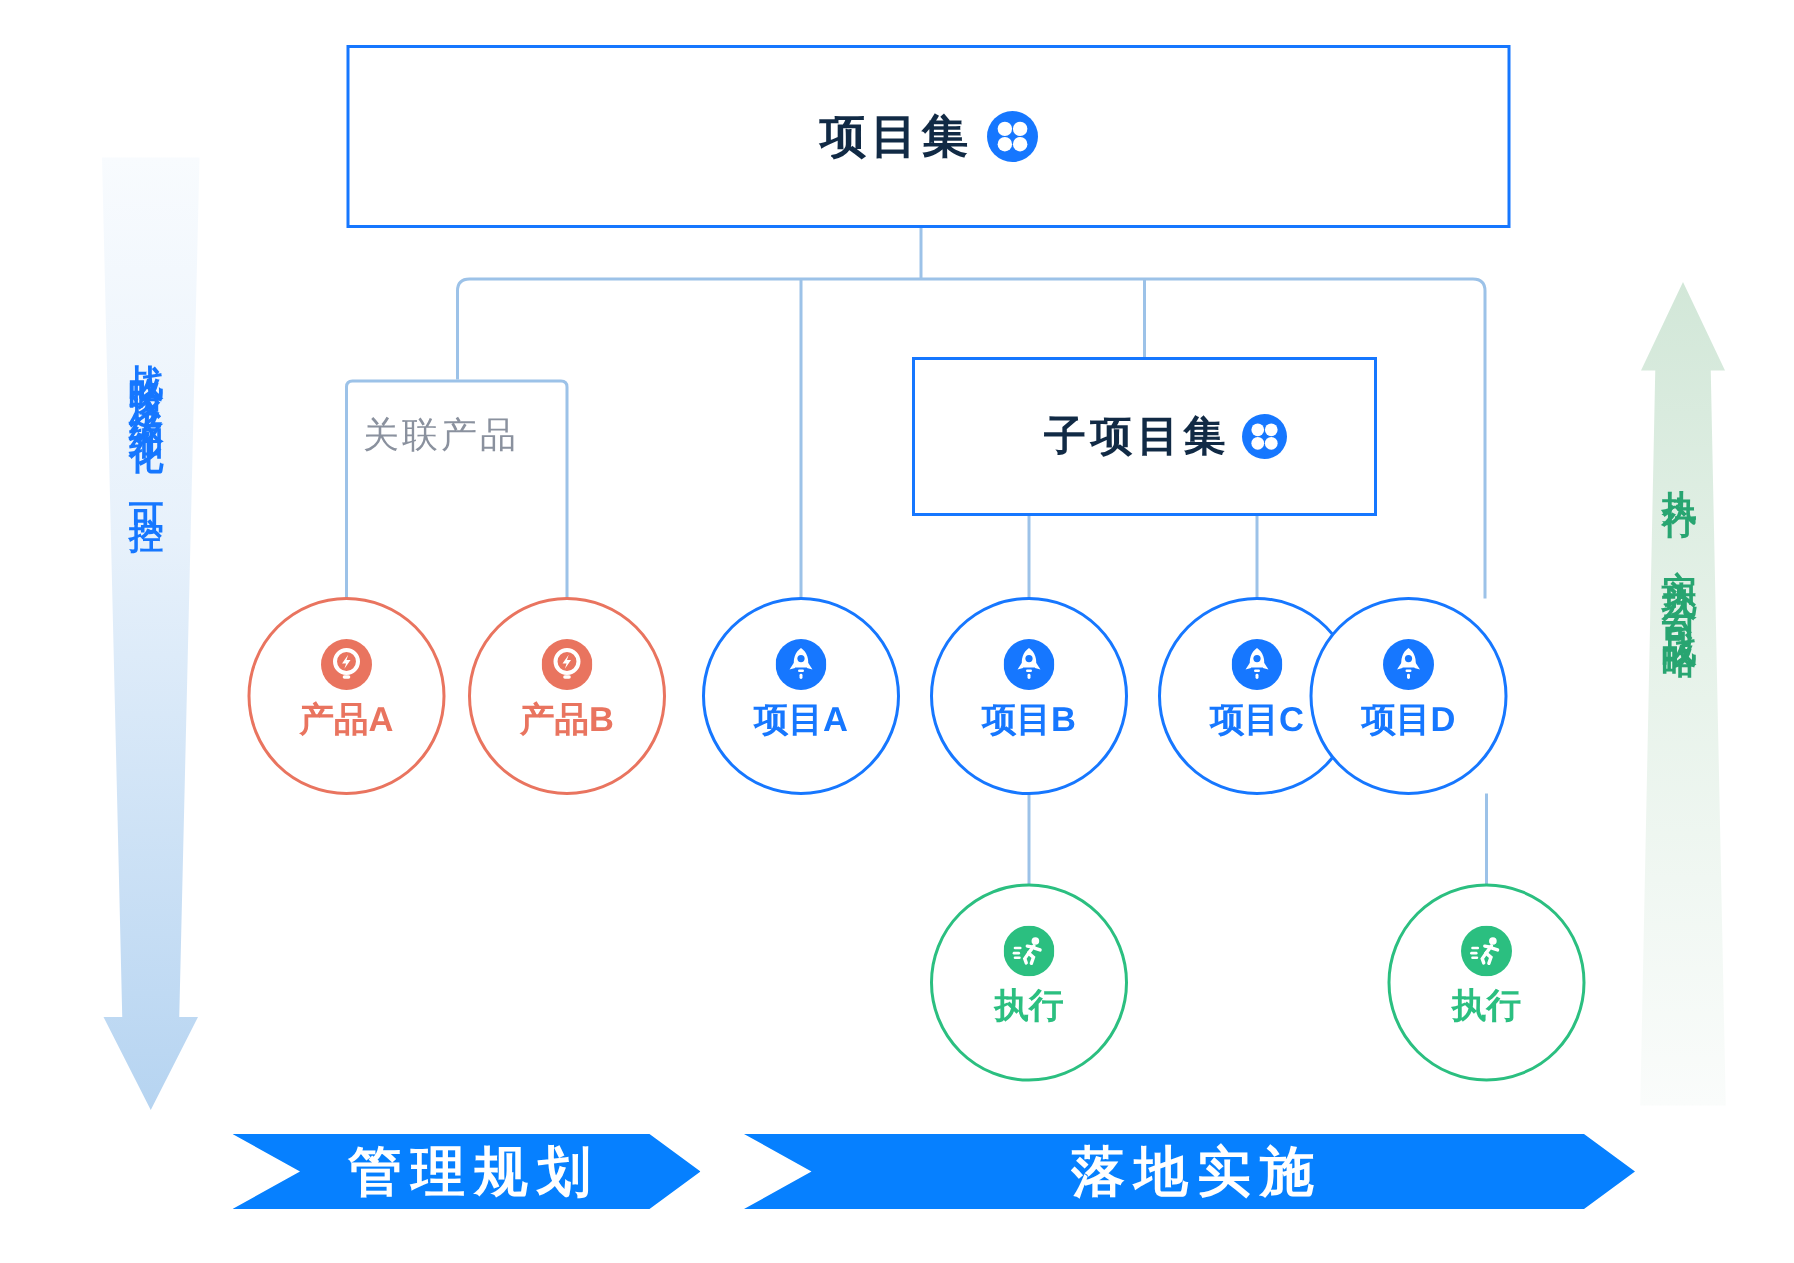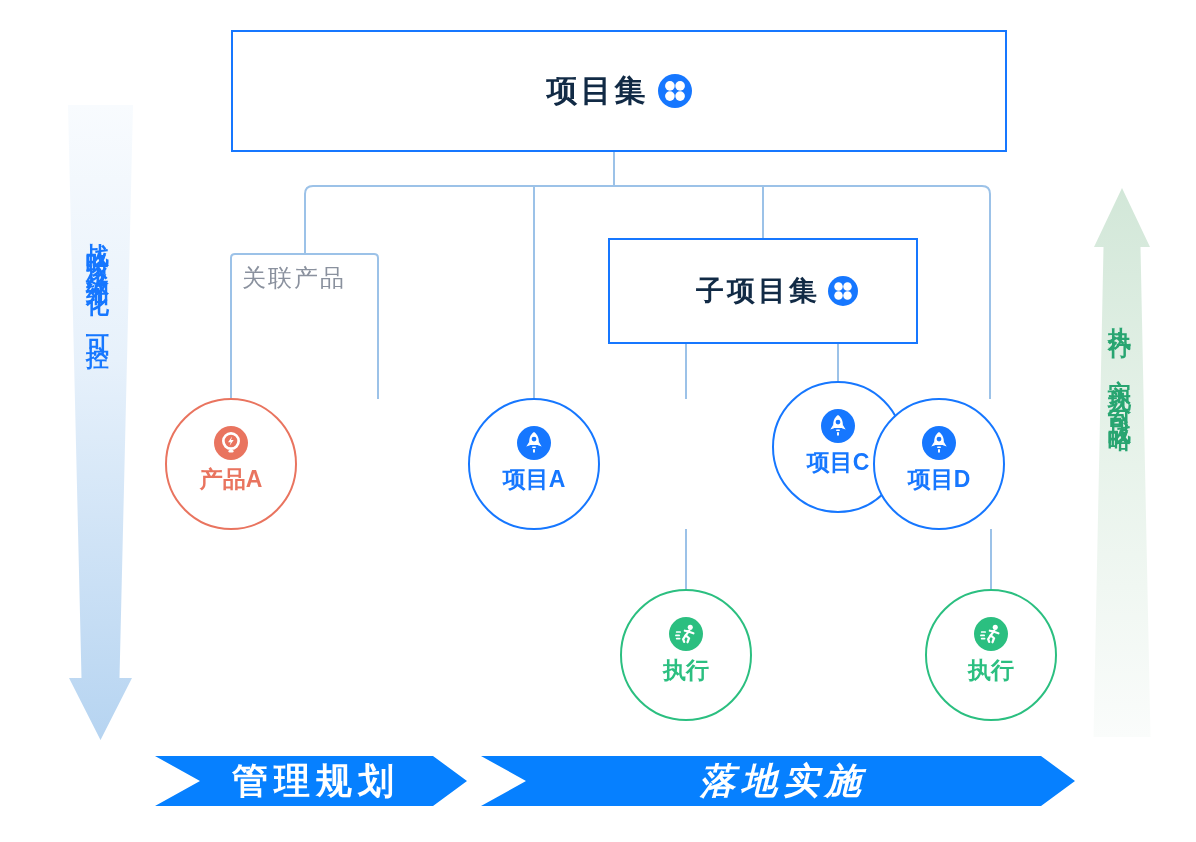--- a/index.html
+++ b/index.html
@@ -17,53 +17,53 @@
   .box .box-label{font-weight:bold;color:var(--dark-text);letter-spacing:3px;}
   #root-box{left:231px;top:30px;width:776px;height:122px;}
   #root-box .box-label{font-size:31px;}
   #root-box .clover{width:34px;height:34px;margin-left:9px;}
   #sub-box{left:608px;top:238px;width:310px;height:106px;padding-left:28px;}
   #sub-box .box-label{font-size:28px;}
   #sub-box .clover{width:30px;height:30px;margin-left:8px;}
   .clover{color:var(--primary-blue);flex:0 0 auto;}
 
   
-  #related-label{position:absolute;left:242px;top:262px;font-size:24px;
+  #related-label{position:absolute;left:242px;top:274px;font-size:24px;
        color:var(--gray-label);letter-spacing:2px;z-index:2;}
 
   
   .node{position:absolute;width:132px;height:132px;border-radius:50%;
         box-sizing:border-box;border:2px solid;background:#fff;z-index:2;
         display:flex;flex-direction:column;align-items:center;
         padding-top:26px;gap:7px;}
   .node svg{width:34px;height:34px;flex:0 0 auto;}
   .node .lbl{font-weight:bold;font-size:23px;line-height:1.1;}
   .node-product{border-color:var(--coral);color:var(--coral);}
   .node-project{border-color:var(--primary-blue);color:var(--primary-blue);}
   .node-exec{border-color:var(--green);color:var(--green);align-items:center;}
   #node-prod-a{left:165px;top:398px;} #node-prod-b{left:312px;top:398px;}
   #node-proj-a{left:468px;top:398px;} #node-proj-b{left:620px;top:398px;}
-  #node-proj-c{left:772px;top:381px;} #node-proj-d{left:873px;top:398px;}
+  #node-proj-c{left:772px;top:398px;} #node-proj-d{left:873px;top:398px;}
   #node-exec-1{left:620px;top:589px;} #node-exec-2{left:925px;top:589px;}
 
   
   .v-text{position:absolute;writing-mode:vertical-rl;text-orientation:upright;
           font-weight:bold;font-size:23px;letter-spacing:10px;z-index:2;line-height:1;}
   #left-arrow-text{left:86px;top:224px;color:var(--arrow-text-blue);}
   #right-arrow-text{left:1108px;top:308px;color:var(--arrow-text-green);}
 
   
   .banner{position:absolute;top:756px;height:50px;background:var(--banner-blue);
           color:#fff;font-weight:bold;font-size:36px;letter-spacing:6px;
           display:flex;align-items:center;justify-content:center;
           padding-left:10px;box-sizing:border-box;z-index:2;
           clip-path:polygon(0 0, calc(100% - 34px) 0, 100% 50%,
                             calc(100% - 34px) 100%, 0 100%, 45px 50%);}
   #banner-1{left:155px;width:312px;}
-  #banner-2{left:481px;width:594px;font-style:italic;}
+  #banner-2{left:496px;width:594px;}
 
   .defs-hidden{position:absolute;width:0;height:0;overflow:hidden;}
 </style>
 </head>
 <body>
 
 <svg class="defs-hidden" aria-hidden="true">
   <symbol id="sym-clover" viewBox="0 0 24 24">
     <circle cx="12" cy="12" r="12" fill="currentColor"></circle>
     <circle cx="8.4" cy="8.4" r="3.4" fill="#fff"></circle>
@@ -159,26 +159,38 @@
   </div>
 
   <div id="related-label">关联产品</div>
 
   <div class="node node-product" id="node-prod-a">
     <svg>
         <use href="#sym-bulb"></use>
       </svg>
     <span class="lbl">产品A</span>
   </div>
+  <div class="node node-product" id="node-prod-b">
+    <svg>
+        <use href="#sym-bulb"></use>
+      </svg>
+    <span class="lbl">产品B</span>
+  </div>
 
   <div class="node node-project" id="node-proj-a">
     <svg>
         <use href="#sym-rocket"></use>
       </svg>
     <span class="lbl">项目A</span>
+  </div>
+  <div class="node node-project" id="node-proj-b">
+    <svg>
+        <use href="#sym-rocket"></use>
+      </svg>
+    <span class="lbl">项目B</span>
   </div>
   <div class="node node-project" id="node-proj-c">
     <svg>
         <use href="#sym-rocket"></use>
       </svg>
     <span class="lbl">项目C</span>
   </div>
   <div class="node node-project" id="node-proj-d">
     <svg>
         <use href="#sym-rocket"></use>

